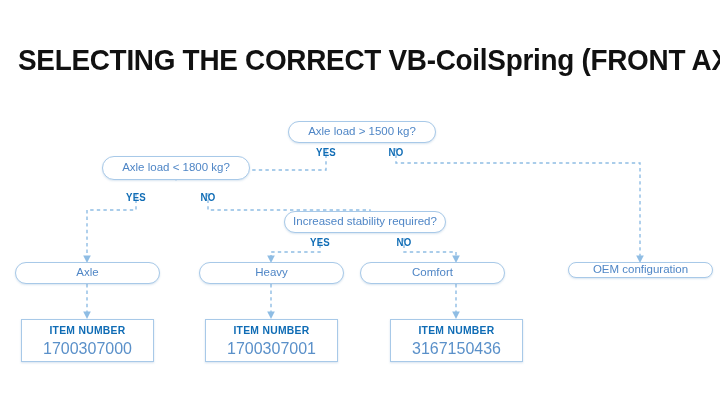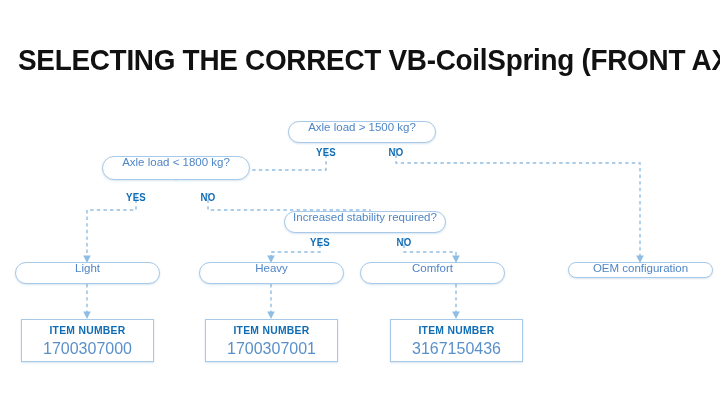--- a/index.html
+++ b/index.html
@@ -38,21 +38,21 @@
   .node {
     position: absolute;
     box-sizing: border-box;
     border: 1px solid #a8c9e8;
     border-radius: 14px;
     background: #ffffff;
     color: #4f86c6;
     font-size: 11.5px;
     line-height: 1;
     display: flex;
-    align-items: flex-start;
+    align-items: center;
     justify-content: center;
     white-space: nowrap;
     box-shadow: 0 1px 2px rgba(120,160,200,0.28);
   }
   .node.decision {
     color: #4f86c6;
   }
   .node.result {
     color: #4f86c6;
   }
@@ -170,21 +170,21 @@
   <div class="branch-label" style="left:108px; top:191px; width:56px;">YES</div>
   <div class="branch-label" style="left:180px; top:191px; width:56px;">NO</div>
 
   <div class="node decision" style="left:284px; top:211px; width:162px; height:22px;">
     <span>Increased stability required?</span>
   </div>
   <div class="branch-label" style="left:292px; top:236px; width:56px;">YES</div>
   <div class="branch-label" style="left:376px; top:236px; width:56px;">NO</div>
 
   <div class="node result" style="left:15px; top:262px; width:145px; height:22px;">
-    <span>Light</span>
+    <span>Axle</span>
   </div>
   <div class="node result" style="left:199px; top:262px; width:145px; height:22px;">
     <span>Heavy</span>
   </div>
   <div class="node result" style="left:360px; top:262px; width:145px; height:22px;">
     <span>Comfort</span>
   </div>
   <div class="node result" style="left:568px; top:262px; width:145px; height:16px;">
     <span>OEM configuration</span>
   </div>

